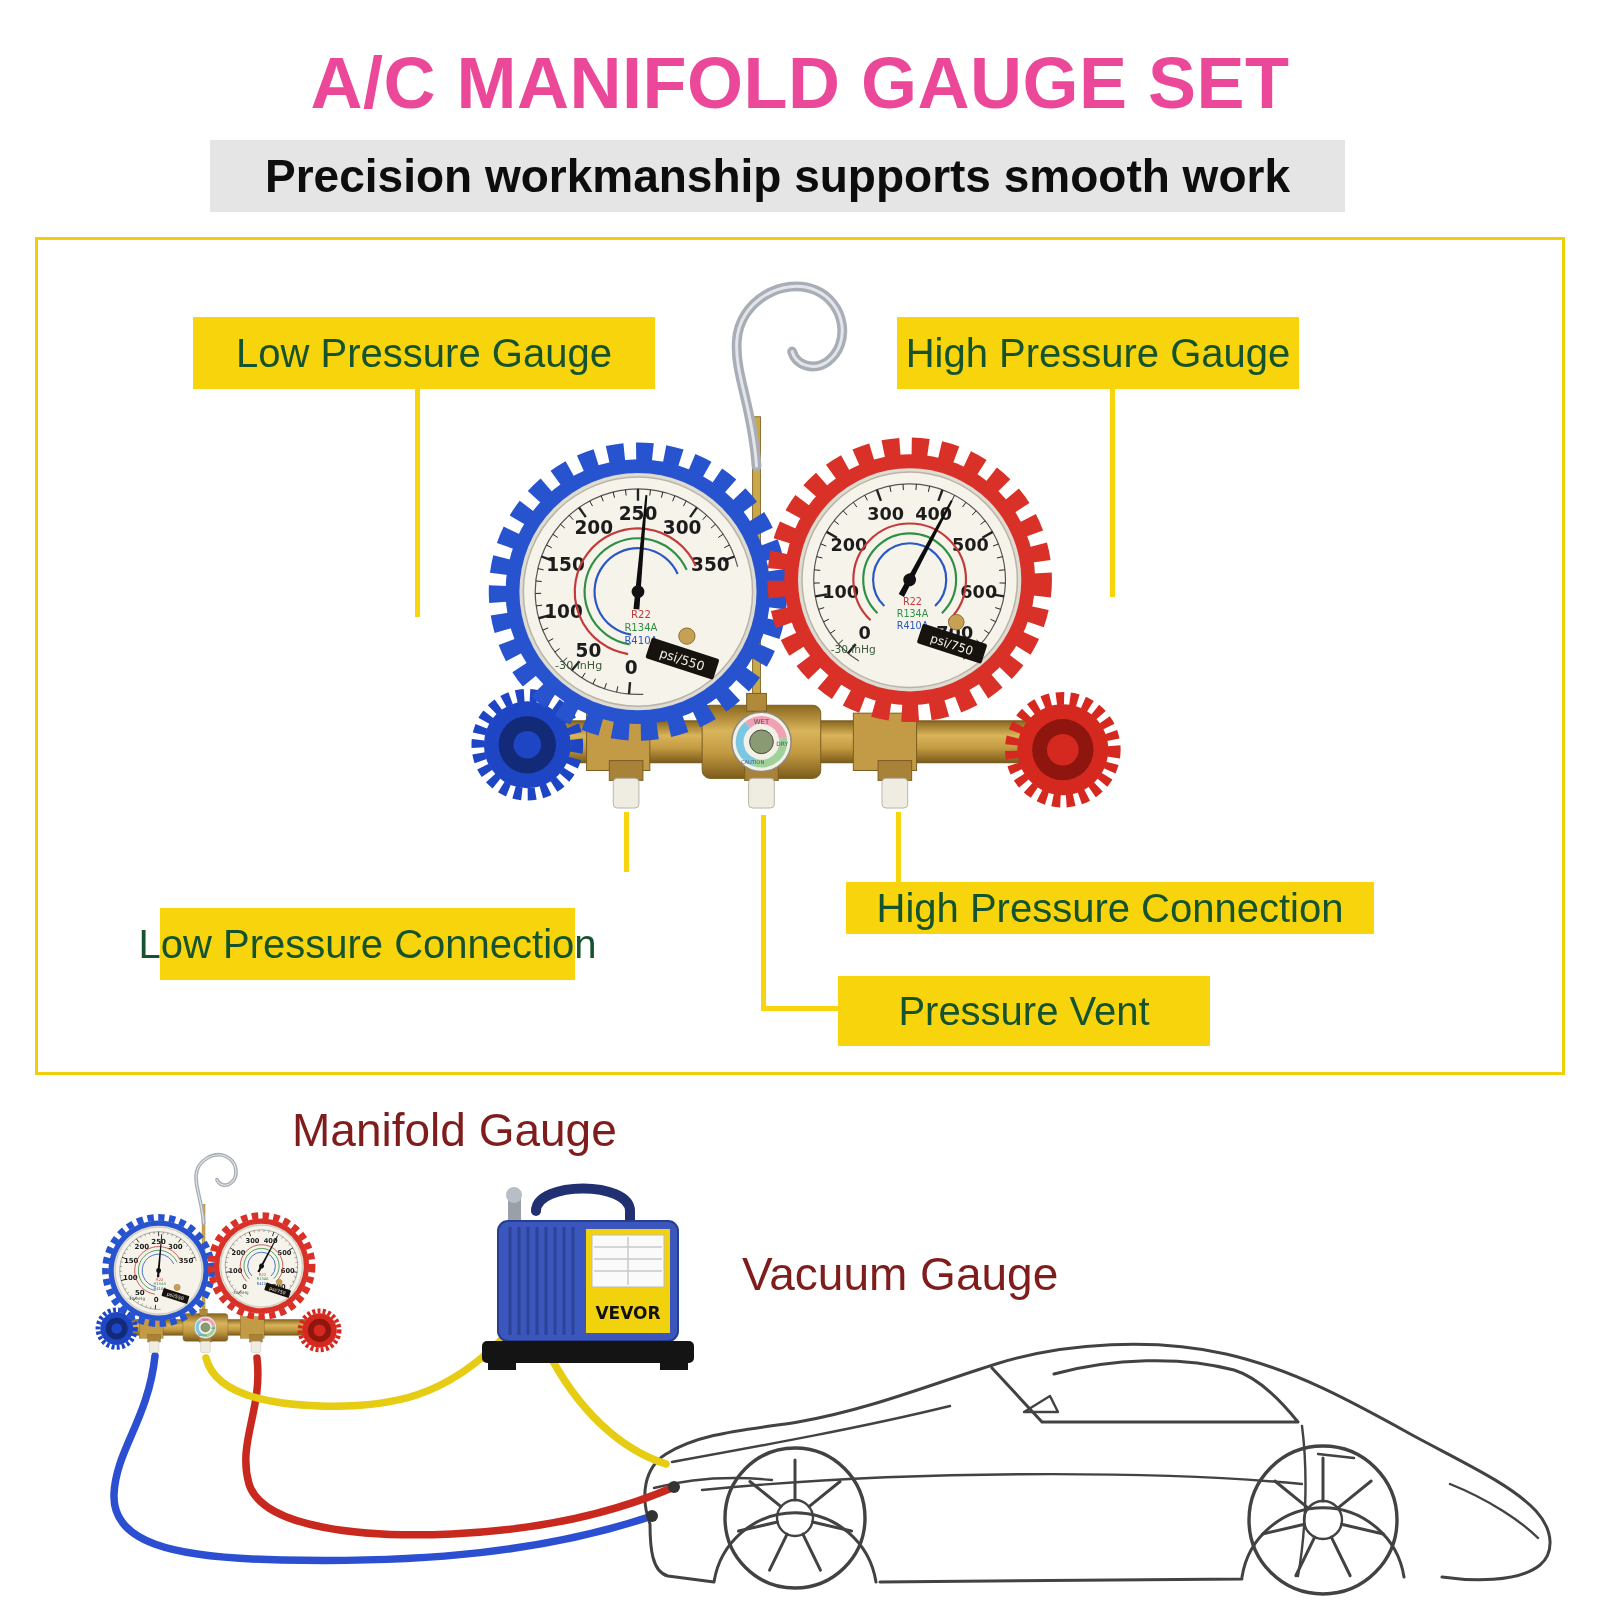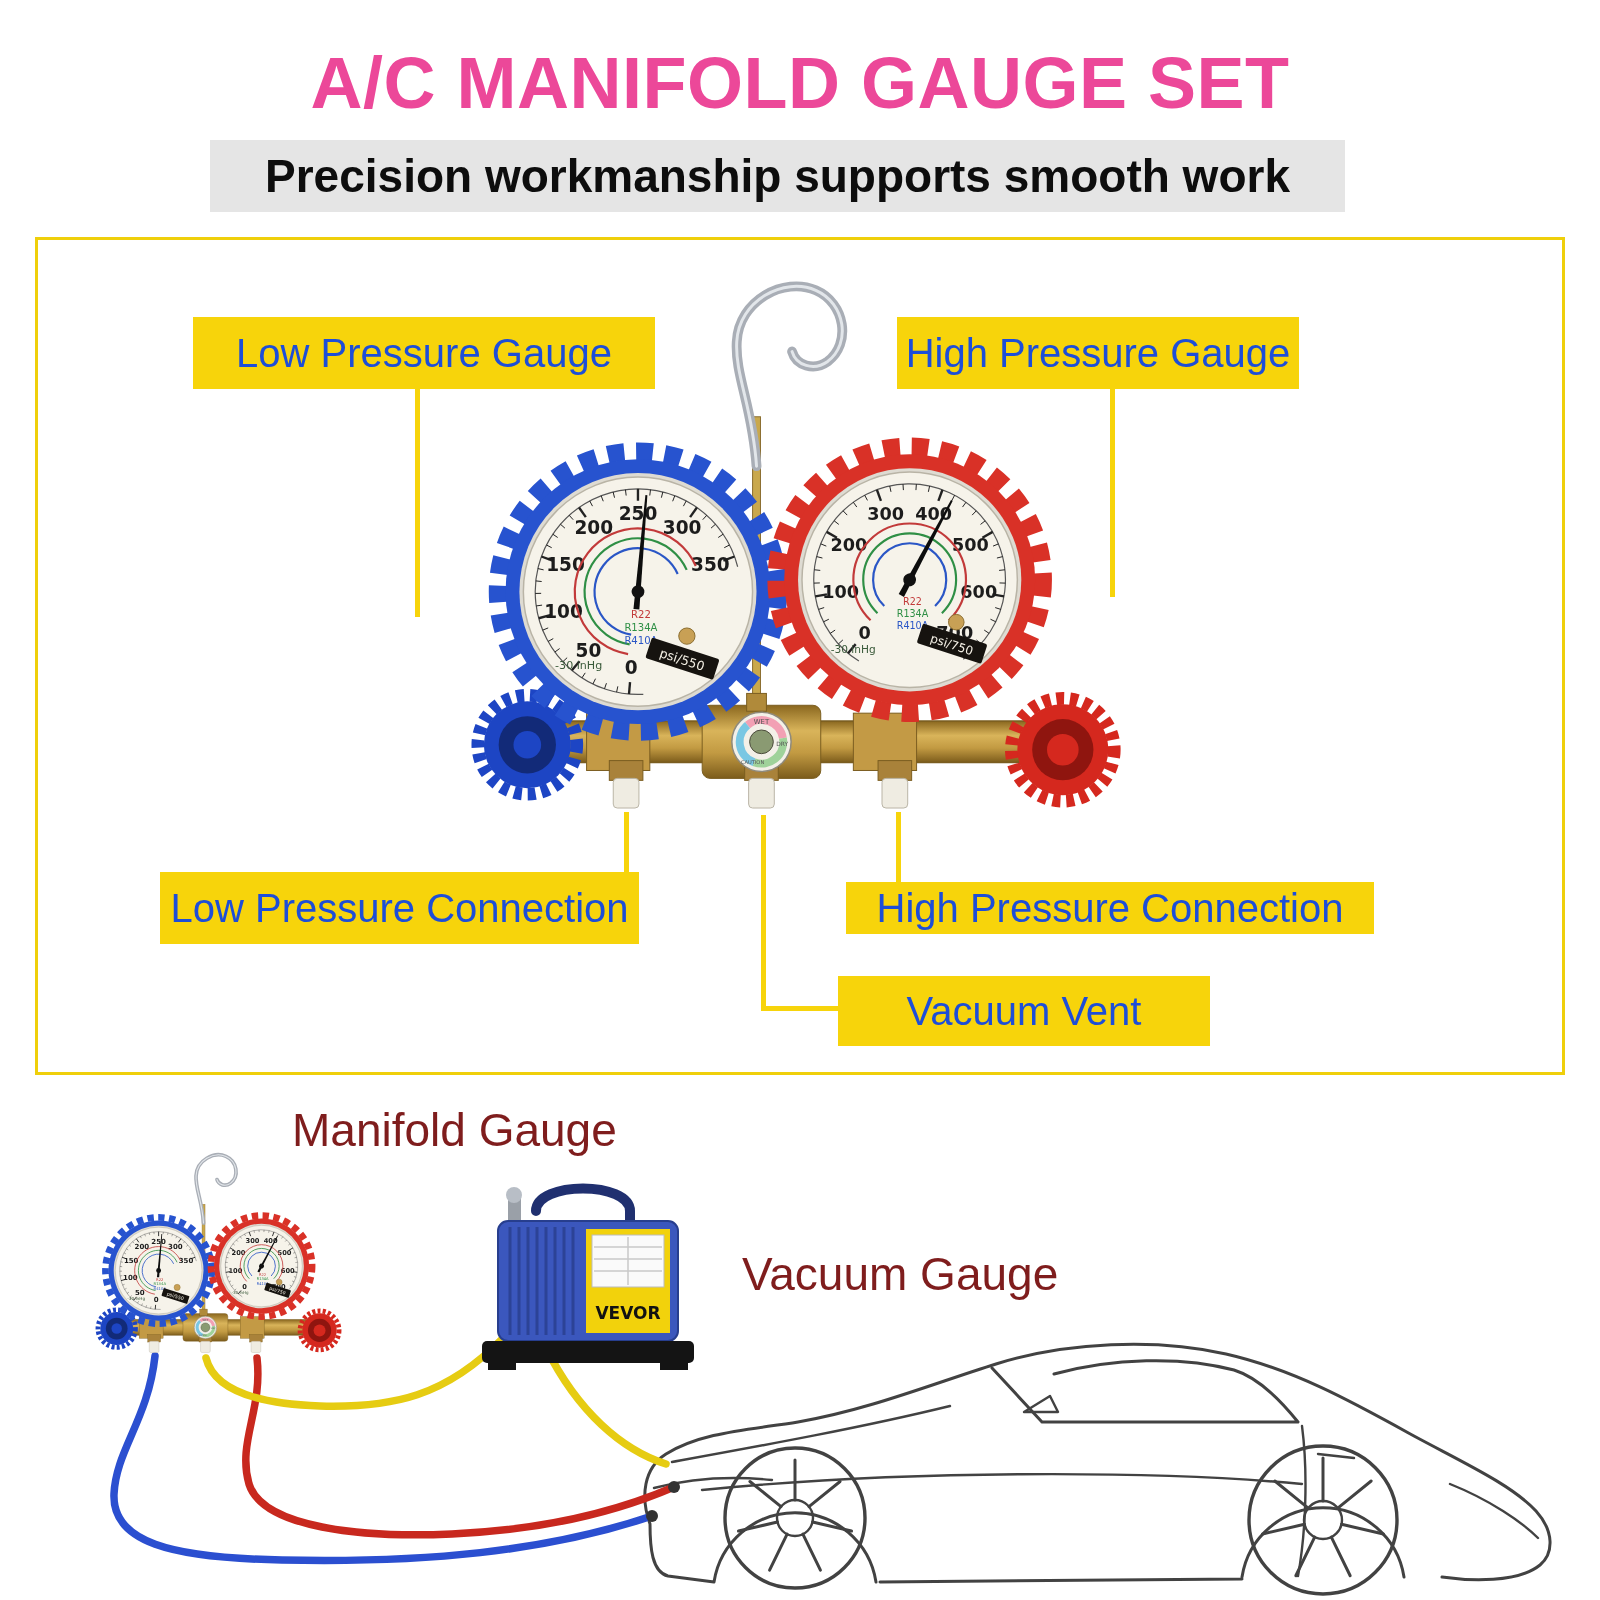--- a/index.html
+++ b/index.html
@@ -8,25 +8,25 @@
   svg text{font-family:"DejaVu Sans",sans-serif}
 
   .page-title{position:absolute;top:42px;left:0;width:100%;text-align:center;
     font-size:72px;font-weight:800;letter-spacing:.5px;color:#ec4899}
   .subtitle-bar{position:absolute;left:210px;top:140px;width:1135px;height:72px;
     background:#e5e5e5;display:flex;align-items:center;justify-content:center;
     font-size:46px;font-weight:700;color:#0d0d0d}
   .frame{position:absolute;left:35px;top:237px;width:1530px;height:838px;
     border:3px solid #EFCF0A;background:transparent}
 
-  .callout{position:absolute;background:#F7D40B;color:#1d4ed8;display:flex;
+  .callout{position:absolute;background:#F7D40B;color:#14532d;display:flex;
     align-items:center;justify-content:center;font-size:40px;font-weight:500;white-space:nowrap}
   .c-lpg{left:193px;top:317px;width:462px;height:72px}
   .c-hpg{left:897px;top:317px;width:402px;height:72px}
-  .c-lpc{left:160px;top:872px;width:479px;height:72px}
+  .c-lpc{left:160px;top:908px;width:415px;height:72px}
   .c-hpc{left:846px;top:882px;width:528px;height:52px}
   .c-ev {left:838px;top:976px;width:372px;height:70px}
 
   .cline{position:absolute;background:#F7D40B}
   .l-lpg {left:415px; top:389px;width:5px;height:228px}
   .l-hpg {left:1110px;top:389px;width:5px;height:208px}
   .l-lpc {left:624px; top:812px;width:5px;height:60px}
   .l-hpc {left:896px; top:812px;width:5px;height:70px}
   .l-ev-v{left:761px; top:815px;width:5px;height:196px}
   .l-ev-h{left:761px; top:1006px;width:82px;height:5px}
@@ -244,21 +244,21 @@
 <div class="cline l-hpg"></div>
 <div class="cline l-lpc"></div>
 <div class="cline l-hpc"></div>
 <div class="cline l-ev-v"></div>
 <div class="cline l-ev-h"></div>
 
 <div class="callout c-lpg">Low Pressure Gauge</div>
 <div class="callout c-hpg">High Pressure Gauge</div>
 <div class="callout c-lpc">Low Pressure Connection</div>
 <div class="callout c-hpc">High Pressure Connection</div>
-<div class="callout c-ev">Vacuum Vent</div>
+<div class="callout c-ev">Pressure Vent</div>
 
 <svg class="scene-svg" viewBox="0 0 1600 510">
 
   <g stroke="#2e2e2e" stroke-width="3" fill="none" stroke-linecap="round" stroke-linejoin="round" opacity="0.9">
     <path d="
       M 650 434 C 640 406 644 378 666 364 C 702 342 748 340 798 332
       C 868 320 932 294 996 274 C 1066 252 1156 248 1226 264
       C 1296 280 1356 314 1414 346 C 1464 373 1512 395 1536 421
       C 1554 441 1554 463 1540 475 C 1518 493 1470 491 1442 487
       M 1404 487 A 82 82 0 0 0 1242 487

